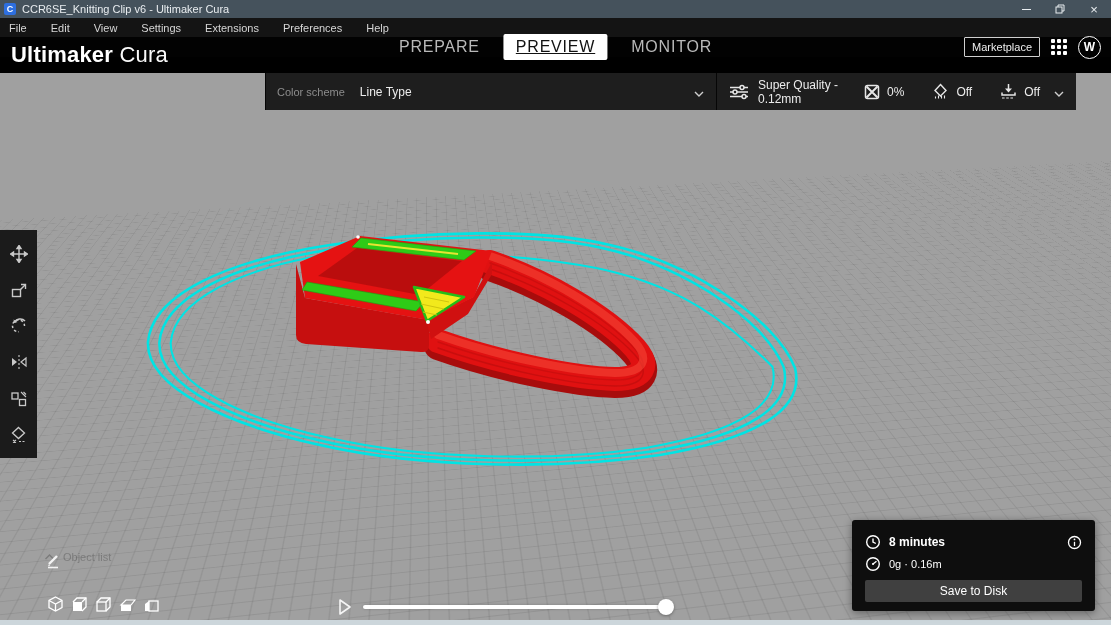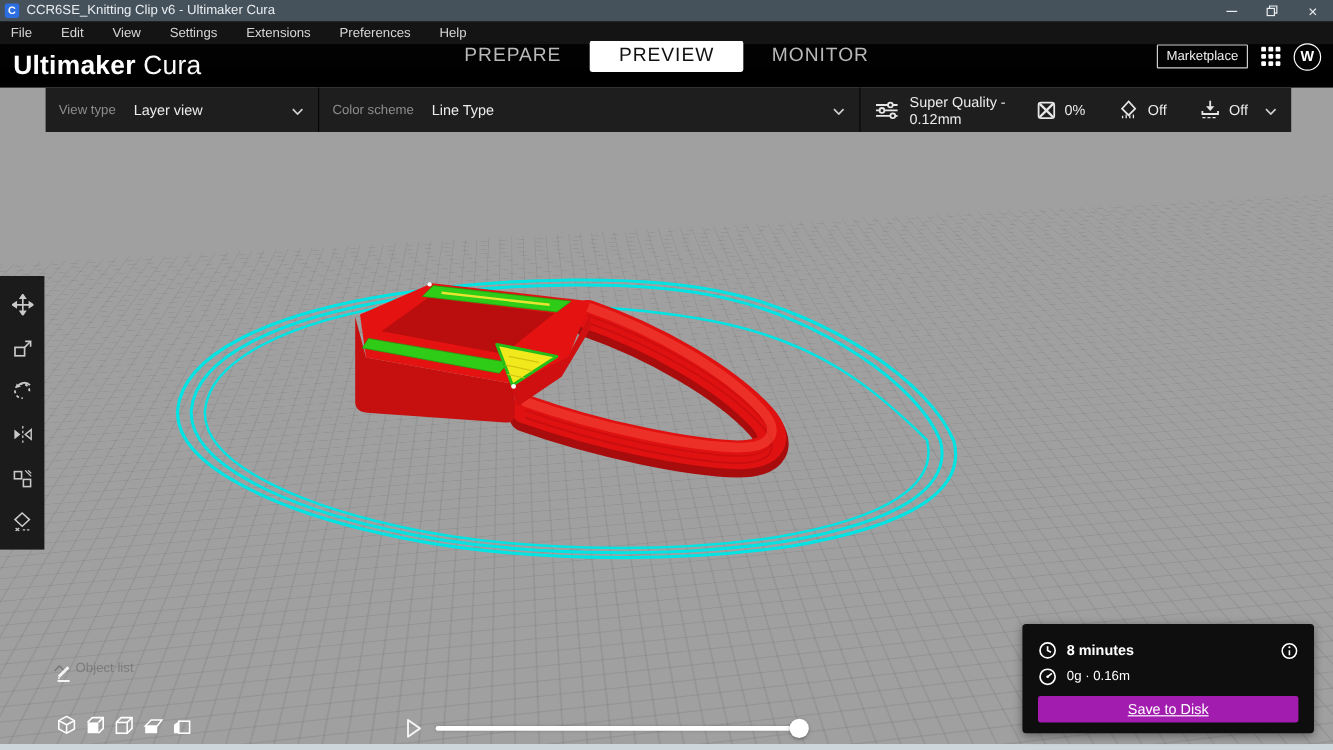--- a/index.html
+++ b/index.html
@@ -21,21 +21,21 @@
   .menu-item{color:#d6d6d6;font-size:11px;padding:0 12px;height:100%;display:flex;align-items:center;}
   .menu-item:first-child{padding-left:9px;}
 
   
   .header{position:absolute;left:0;top:37px;width:100%;height:20px;background:#020202;z-index:50;}
   .logo{position:absolute;left:11px;top:5px;font-size:22px;color:#fff;letter-spacing:.2px;}
   .logo b{font-weight:700;}
   .logo span{font-weight:300;color:#fafafa;}
   .stage-tabs{position:absolute;left:50%;top:0;transform:translateX(-50%);height:100%;display:flex;align-items:center;gap:0;}
   .stage-tab{color:#b9b9b9;font-size:16px;letter-spacing:.8px;padding:4px 20px;border-radius:2px;}
-  .stage-tab.active{background:#fff;color:#111;padding:4px 24px;margin:0 4px;}
+  .stage-tab.active{background:#fff;color:#111;padding:4px 12px;margin:0 4px;text-decoration:underline;}
   .header-right{position:absolute;right:10px;top:0;height:100%;display:flex;align-items:center;gap:11px;}
   .marketplace-btn{border:1px solid #cfcfcf;color:#efefef;font-size:11px;padding:3px 7px;background:transparent;border-radius:1px;}
   .apps-grid{display:grid;grid-template-columns:repeat(3,4px);grid-template-rows:repeat(3,4px);gap:2px;}
   .apps-grid i{background:#fff;border-radius:1px;}
   .avatar{width:23px;height:23px;border:1.6px solid #fff;border-radius:50%;color:#fff;font-size:12px;font-weight:bold;display:flex;align-items:center;justify-content:center;}
 
   
   .viewbar{position:absolute;top:73px;height:37px;background:#1e1e1e;display:flex;align-items:center;z-index:40;color:#e8e8e8;}
   .vb1{left:38px;width:227px;}
   .vb2{left:265px;width:451px;border-left:1px solid #060606;}
@@ -273,21 +273,21 @@
         </span>
       </div>
       <div class="ap-row second">
         <svg width="16" height="16" fill="none" stroke="#fff" stroke-width="1.4">
             <circle cx="8" cy="8" r="6.3"></circle>
             <path d="M8 8 L11.5 5.2"></path>
             <circle cx="8" cy="8" r="1.1" fill="#fff" stroke="none"></circle>
           </svg>
         <span class="ap-text">0g · 0.16m</span>
       </div>
-      <button class="save-btn" style="background: #a21caf; text-decoration: underline;">Save to Disk</button>
+      <button class="save-btn" style="background: #404040;">Save to Disk</button>
     </div>
 
   </div>
 
   <div class="left-toolbar">
     <div class="tool-btn">
       <svg width="18" height="18" stroke="#c9c9c9" stroke-width="1.4" fill="#c9c9c9">
           <path d="M9 3 V15 M3 9 H15" fill="none"></path>
           <path d="M9 0.5 L11 3.5 H7 Z"></path>
           <path d="M9 17.5 L11 14.5 H7 Z"></path>
@@ -325,29 +325,20 @@
     </div>
     <div class="tool-btn">
       <svg width="17" height="17" fill="none" stroke="#c9c9c9" stroke-width="1.3">
           <path d="M8.5 1.5 L14.5 7 L8.5 12.5 L2.5 7 Z"></path>
           <path d="M3 14 L6 16.5 M6 14 L3 16.5" stroke-width="1.1"></path>
           <path d="M9 15.5 h2 M12.5 15.5 h2" stroke-width="1.1"></path>
         </svg>
     </div>
   </div>
 
-  <div class="viewbar vb1">
-    <span class="vb-label">View type</span>
-    <span class="vb-value">Layer view</span>
-    <span class="vb-chevron">
-      <svg width="10" height="6">
-          <path d="M1 1 L5 5 L9 1" stroke="#cfcfcf" stroke-width="1.4" fill="none"></path>
-        </svg>
-    </span>
-  </div>
   <div class="viewbar vb2">
     <span class="vb-label">Color scheme</span>
     <span class="vb-value">Line Type</span>
     <span class="vb-chevron">
       <svg width="10" height="6">
           <path d="M1 1 L5 5 L9 1" stroke="#cfcfcf" stroke-width="1.4" fill="none"></path>
         </svg>
     </span>
   </div>
   <div class="viewbar vb3">

